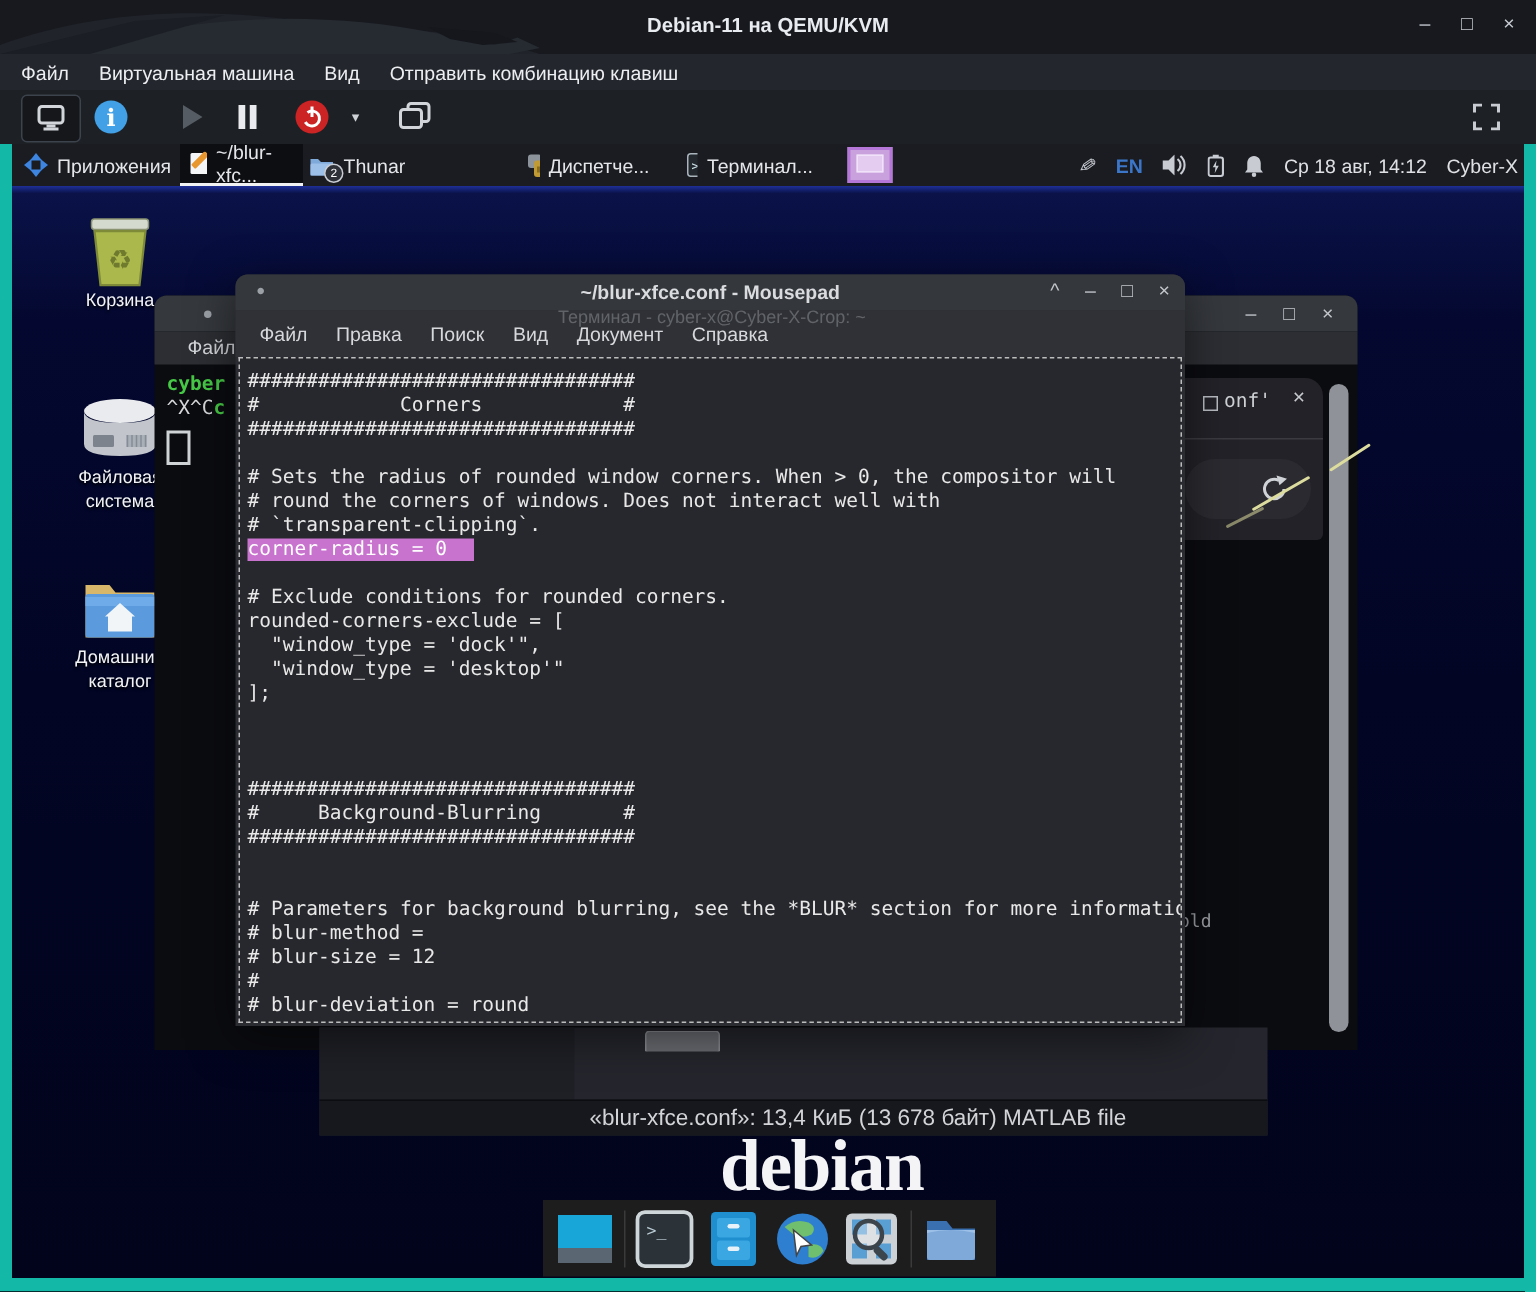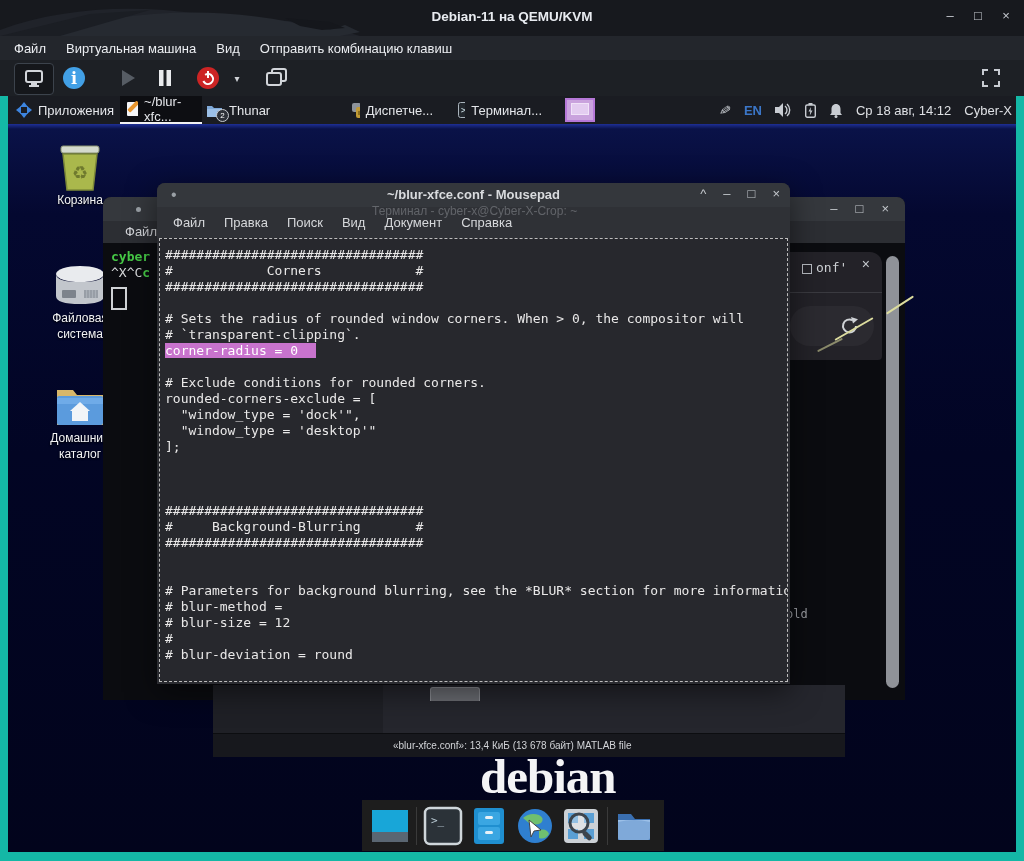--- a/index.html
+++ b/index.html
@@ -29,21 +29,21 @@
   .dicon{position:absolute;width:64px;text-align:center;}
   .dlabel{font-size:12px;color:#f2f3f5;text-shadow:0 1px 2px #000;line-height:16px;}
   
   .terminal{left:95px;top:101px;width:802px;height:503px;background:#0b0c10;border-radius:8px 8px 0 0;z-index:10;}
   .term-titlebar{left:0;top:0;width:100%;height:24px;background:#35383d;border-radius:8px 8px 0 0;}
   .term-menubar{left:0;top:24px;width:100%;height:22px;background:#2c2e33;font-size:13px;color:#d4d6da;}
   .term-body{left:0;top:46px;right:0;bottom:0;font-family:"DejaVu Sans Mono",monospace;font-size:13px;line-height:16px;}
   .green{color:#46c946;font-weight:bold;}
   .thunar{left:205px;top:589px;width:632px;height:72px;background:#25262d;z-index:11;}
   .thunar-side{left:0;top:0;width:170px;height:48px;background:#1f2026;}
-  .thunar-status{left:0;top:48px;width:100%;height:24px;background:#17181d;border-top:1px solid #0c0d10;box-sizing:border-box;font-size:10px;color:#d2d4d8;line-height:23px;}
+  .thunar-status{left:0;top:48px;width:100%;height:24px;background:#17181d;border-top:1px solid #0c0d10;box-sizing:border-box;font-size:15px;color:#d2d4d8;line-height:23px;}
   .file-label{position:absolute;left:197px;top:17px;padding:2px 5px;background:#a262c8;color:#f6eefc;font-size:13px;border-radius:2px;margin-top:35px;}
   .file-stub{position:absolute;left:217px;top:2px;width:48px;height:13px;background:#6a6c72;border:1px solid #8a8c92;border-bottom:none;border-radius:3px 3px 0 0;}
   .scrollbar{left:878px;top:160px;width:13px;height:432px;background:#8f9298;border-radius:7px;z-index:13;}
   .popup{left:742px;top:156px;width:132px;height:108px;background:#232228;border-radius:0 12px 4px 4px;z-index:12;}
   .stroke{position:absolute;height:2px;background:#dcdc9e;border-radius:2px;z-index:15;}
   .mousepad{left:149px;top:87px;width:633px;height:501px;background:#2b2c31;border-radius:8px 8px 0 0;z-index:20;box-shadow:0 8px 30px rgba(0,0,0,.5);}
   .mp-titlebar{left:0;top:0;width:100%;height:24px;background:#34373c;border-radius:8px 8px 0 0;}
   .mp-title{left:0;right:0;top:4px;text-align:center;font-size:13px;font-weight:bold;color:#d9dbde;}
   .mp-controls{right:10px;top:3px;display:flex;gap:17px;color:#c3c7cc;font-size:13px;}
   .mp-menubar{left:0;top:24px;width:100%;height:31px;background:#2f3136;display:flex;align-items:center;gap:19px;padding-left:16px;box-sizing:border-box;font-size:13px;color:#d6d8db;}
@@ -318,20 +318,21 @@
         <span>Вид</span>
         <span>Документ</span>
         <span>Справка</span>
       </div>
       <div class="abs editor">
           <div class="ed-line">#################################</div>
           <div class="ed-line">#            Corners            #</div>
           <div class="ed-line">#################################</div>
           <div class="ed-line"></div>
           <div class="ed-line"># Sets the radius of rounded window corners. When &gt; 0, the compositor will</div>
+          <div class="ed-line"># round the corners of windows. Does not interact well with</div>
           <div class="ed-line"># `transparent-clipping`.</div>
           <div class="ed-line"><span class="hl">corner-radius = 0</span></div>
           <div class="ed-line"></div>
           <div class="ed-line"># Exclude conditions for rounded corners.</div>
           <div class="ed-line">rounded-corners-exclude = [</div>
           <div class="ed-line">  "window_type = 'dock'",</div>
           <div class="ed-line">  "window_type = 'desktop'"</div>
           <div class="ed-line">];</div>
           <div class="ed-line"></div>
           <div class="ed-line"></div>

